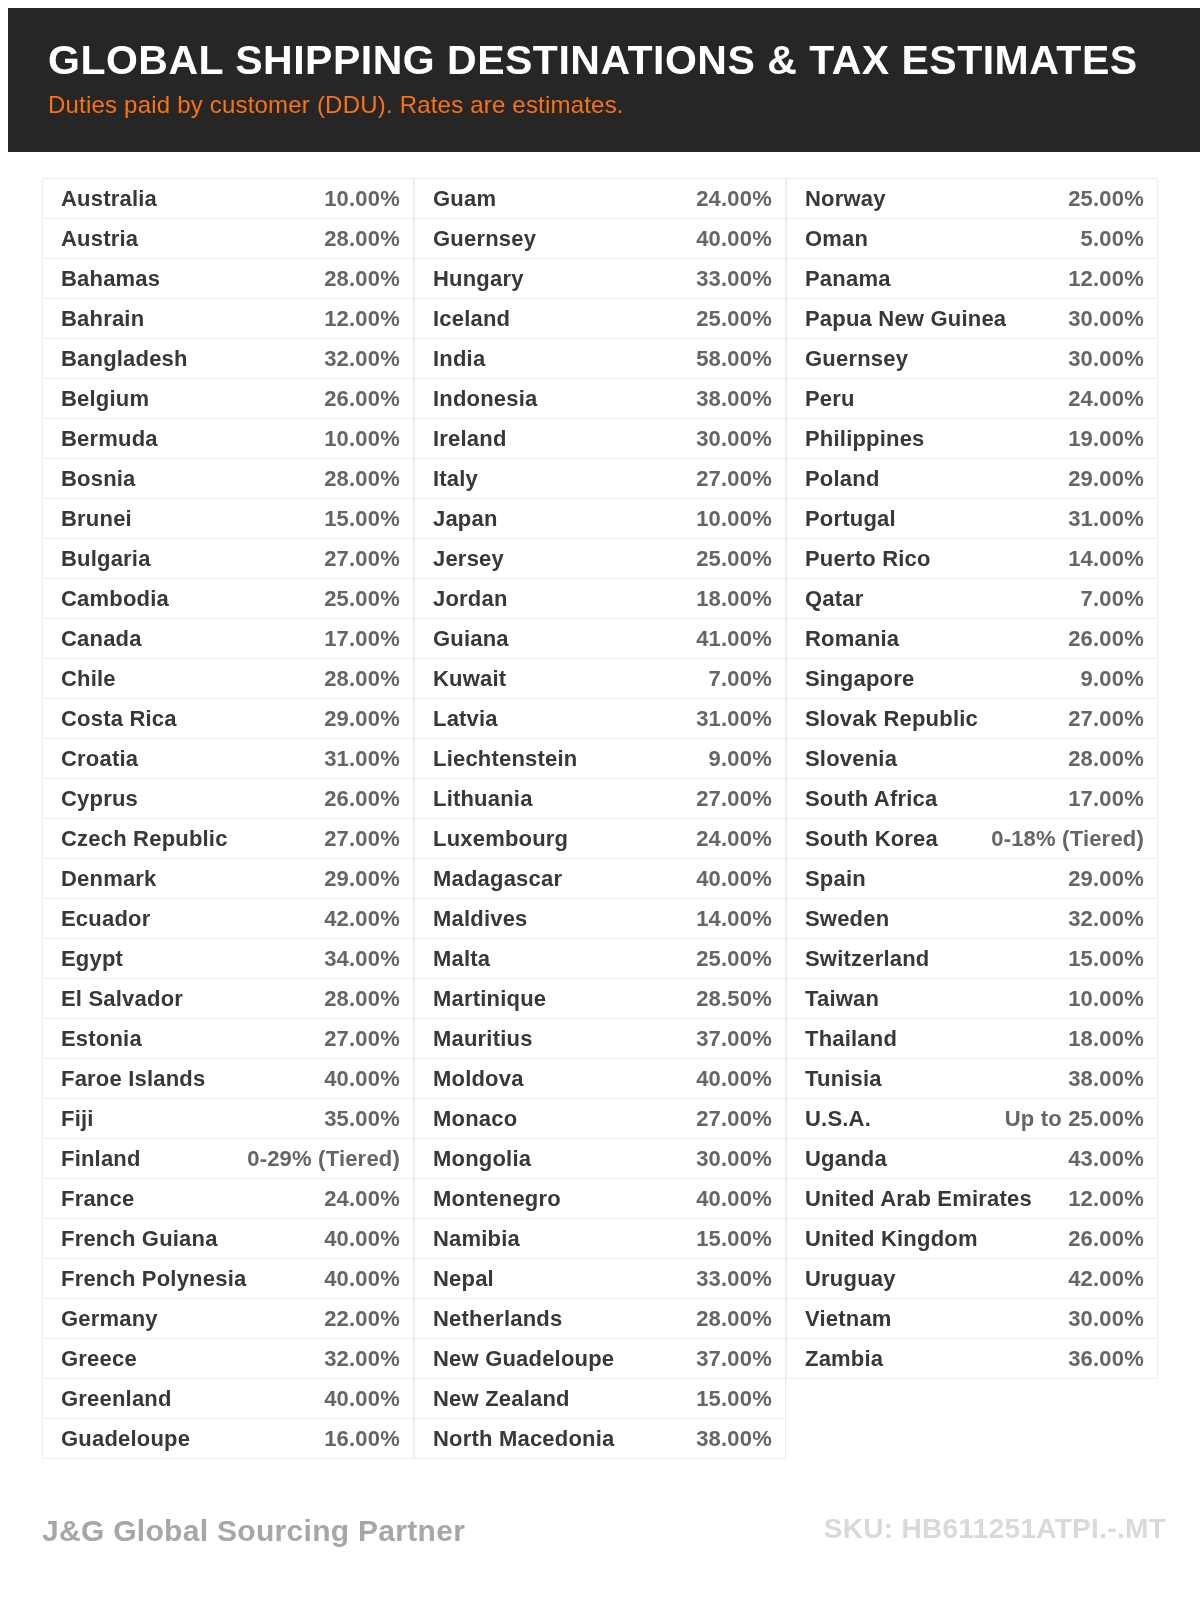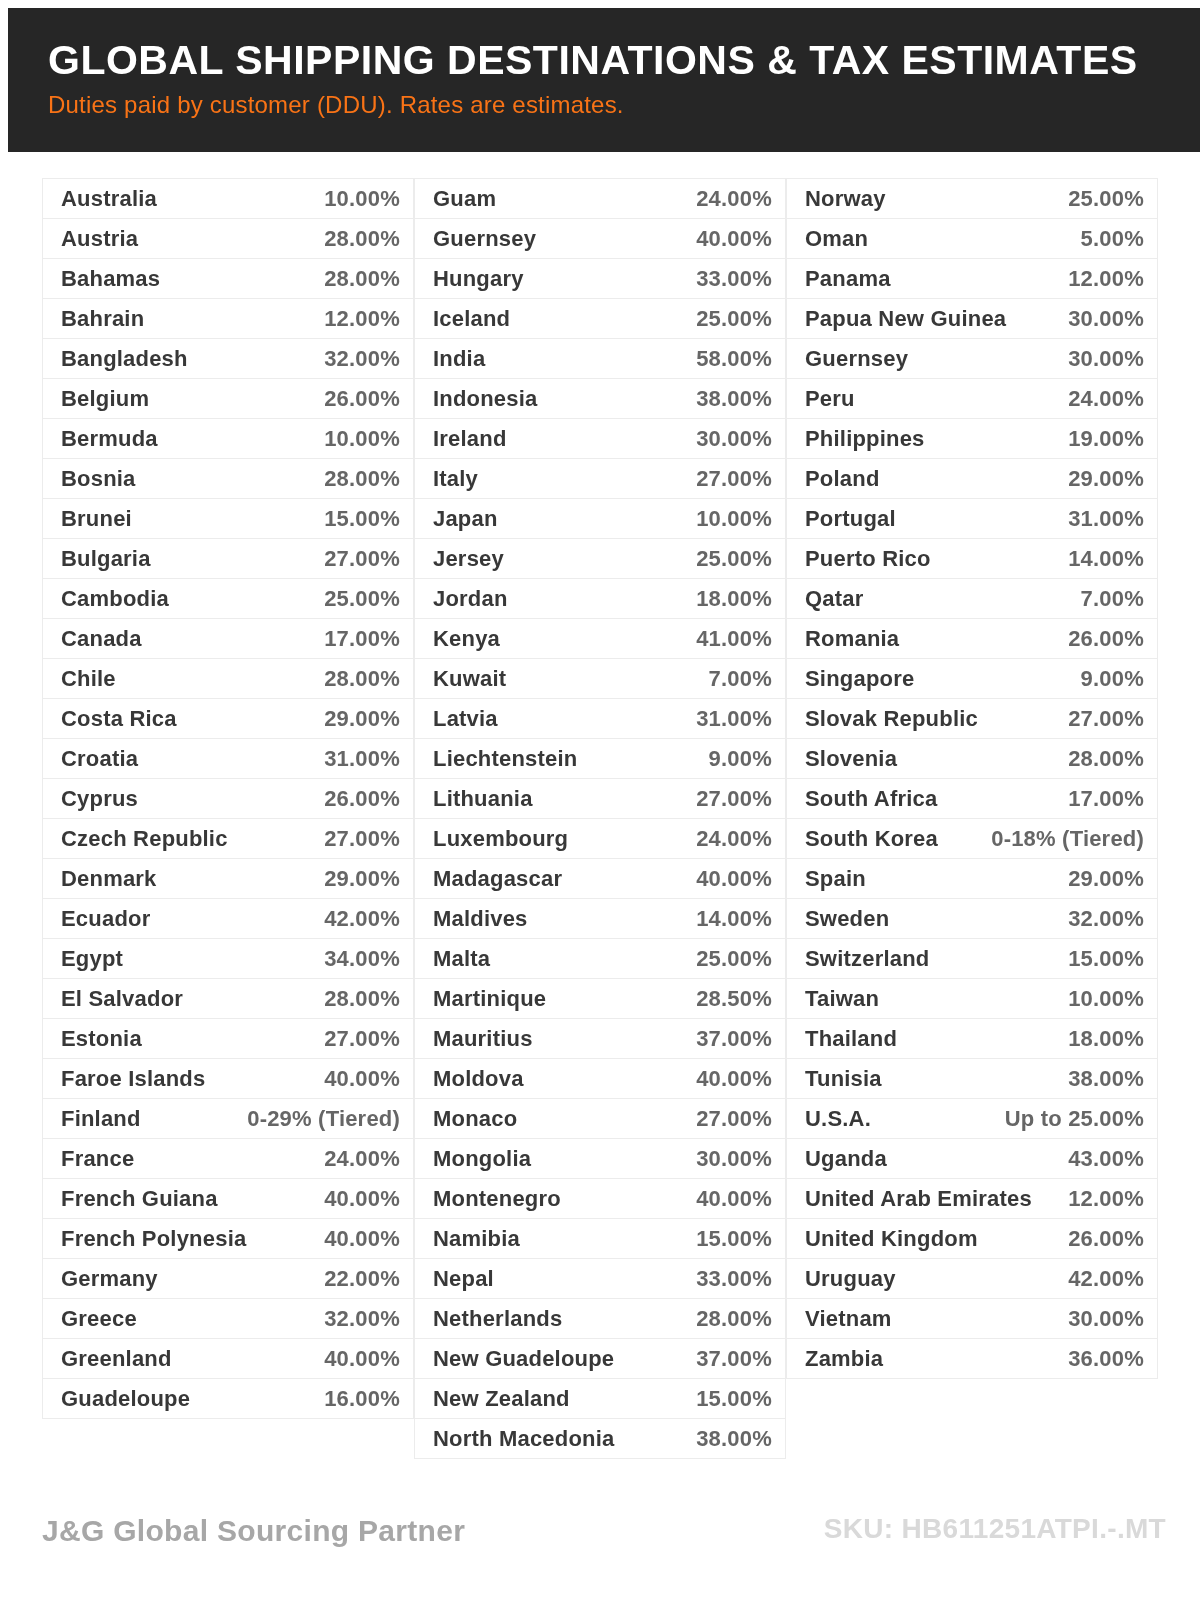--- a/index.html
+++ b/index.html
@@ -209,20 +209,24 @@
   <div class="row">
     <span class="country">Estonia</span>
     <span class="rate">27.00%</span>
   </div>
 
   <div class="row">
     <span class="country">Faroe Islands</span>
     <span class="rate">40.00%</span>
   </div>
 
+  <div class="row">
+    <span class="country">Fiji</span>
+    <span class="rate">35.00%</span>
+  </div>
 
   <div class="row">
     <span class="country">Finland</span>
     <span class="rate">0-29% (Tiered)</span>
   </div>
 
   <div class="row">
     <span class="country">France</span>
     <span class="rate">24.00%</span>
   </div>
@@ -307,21 +311,21 @@
     <span class="country">Jersey</span>
     <span class="rate">25.00%</span>
   </div>
 
   <div class="row">
     <span class="country">Jordan</span>
     <span class="rate">18.00%</span>
   </div>
 
   <div class="row">
-    <span class="country">Kenya</span>
+    <span class="country">Guiana</span>
     <span class="rate">41.00%</span>
   </div>
 
   <div class="row">
     <span class="country">Kuwait</span>
     <span class="rate">7.00%</span>
   </div>
 
   <div class="row">
     <span class="country">Latvia</span>

